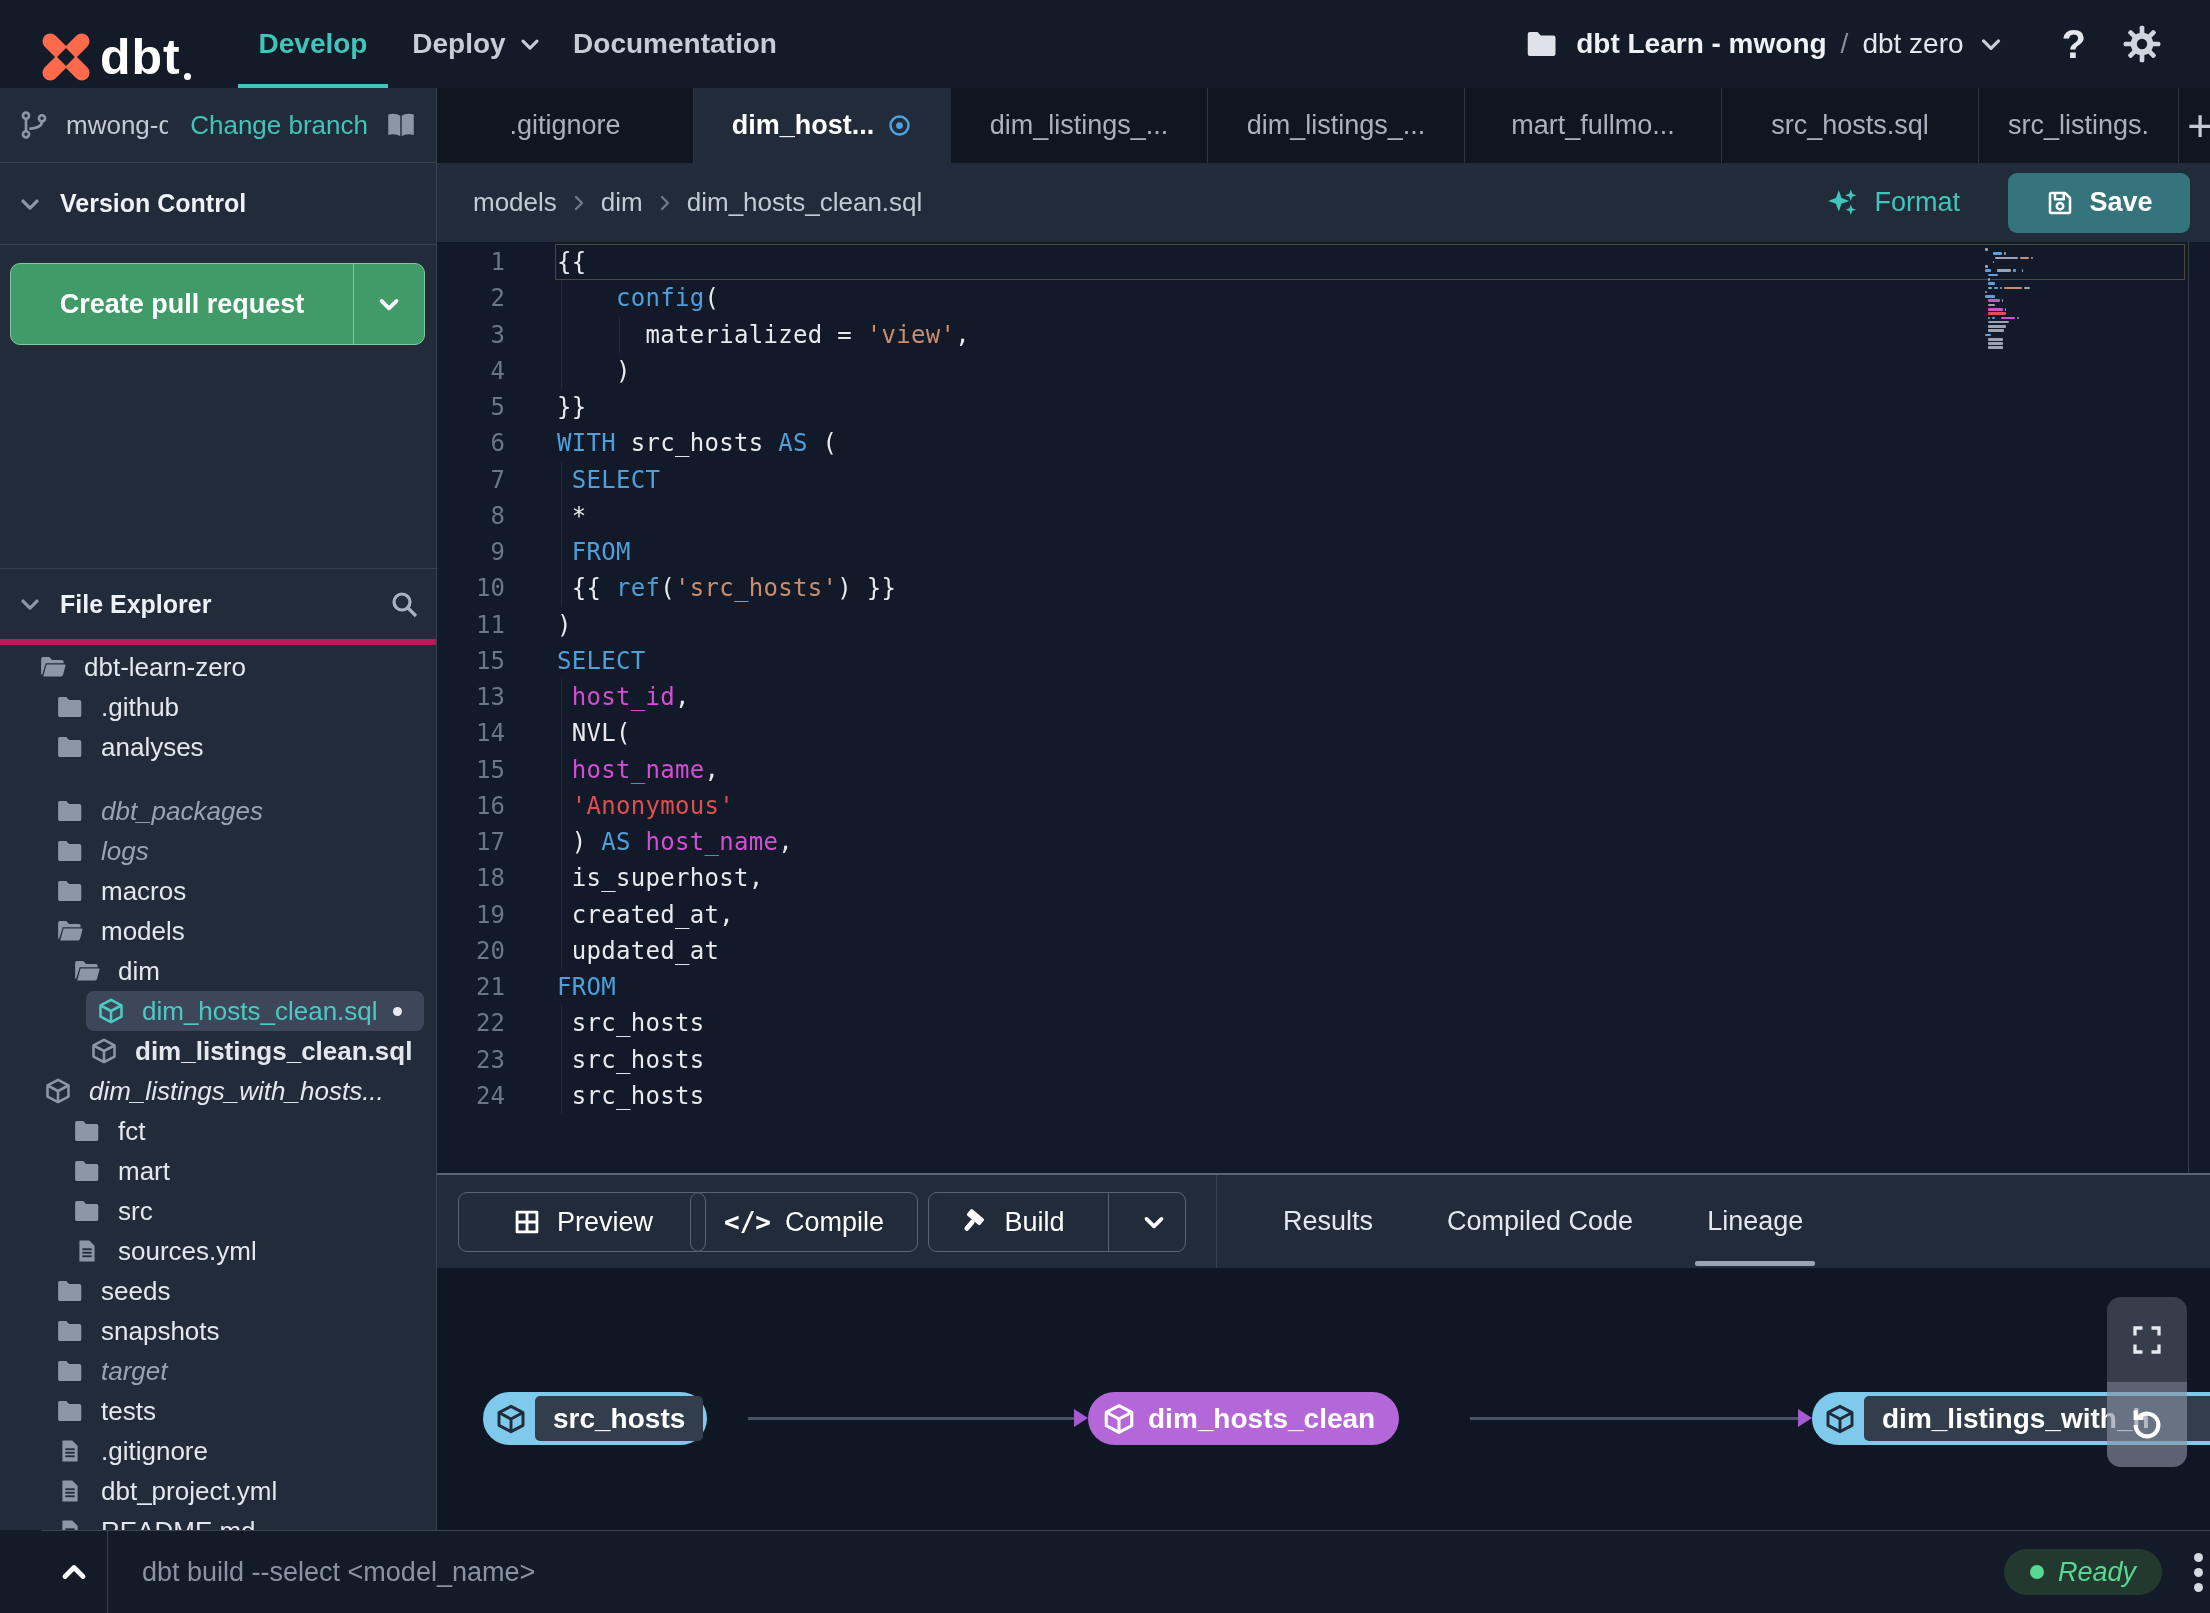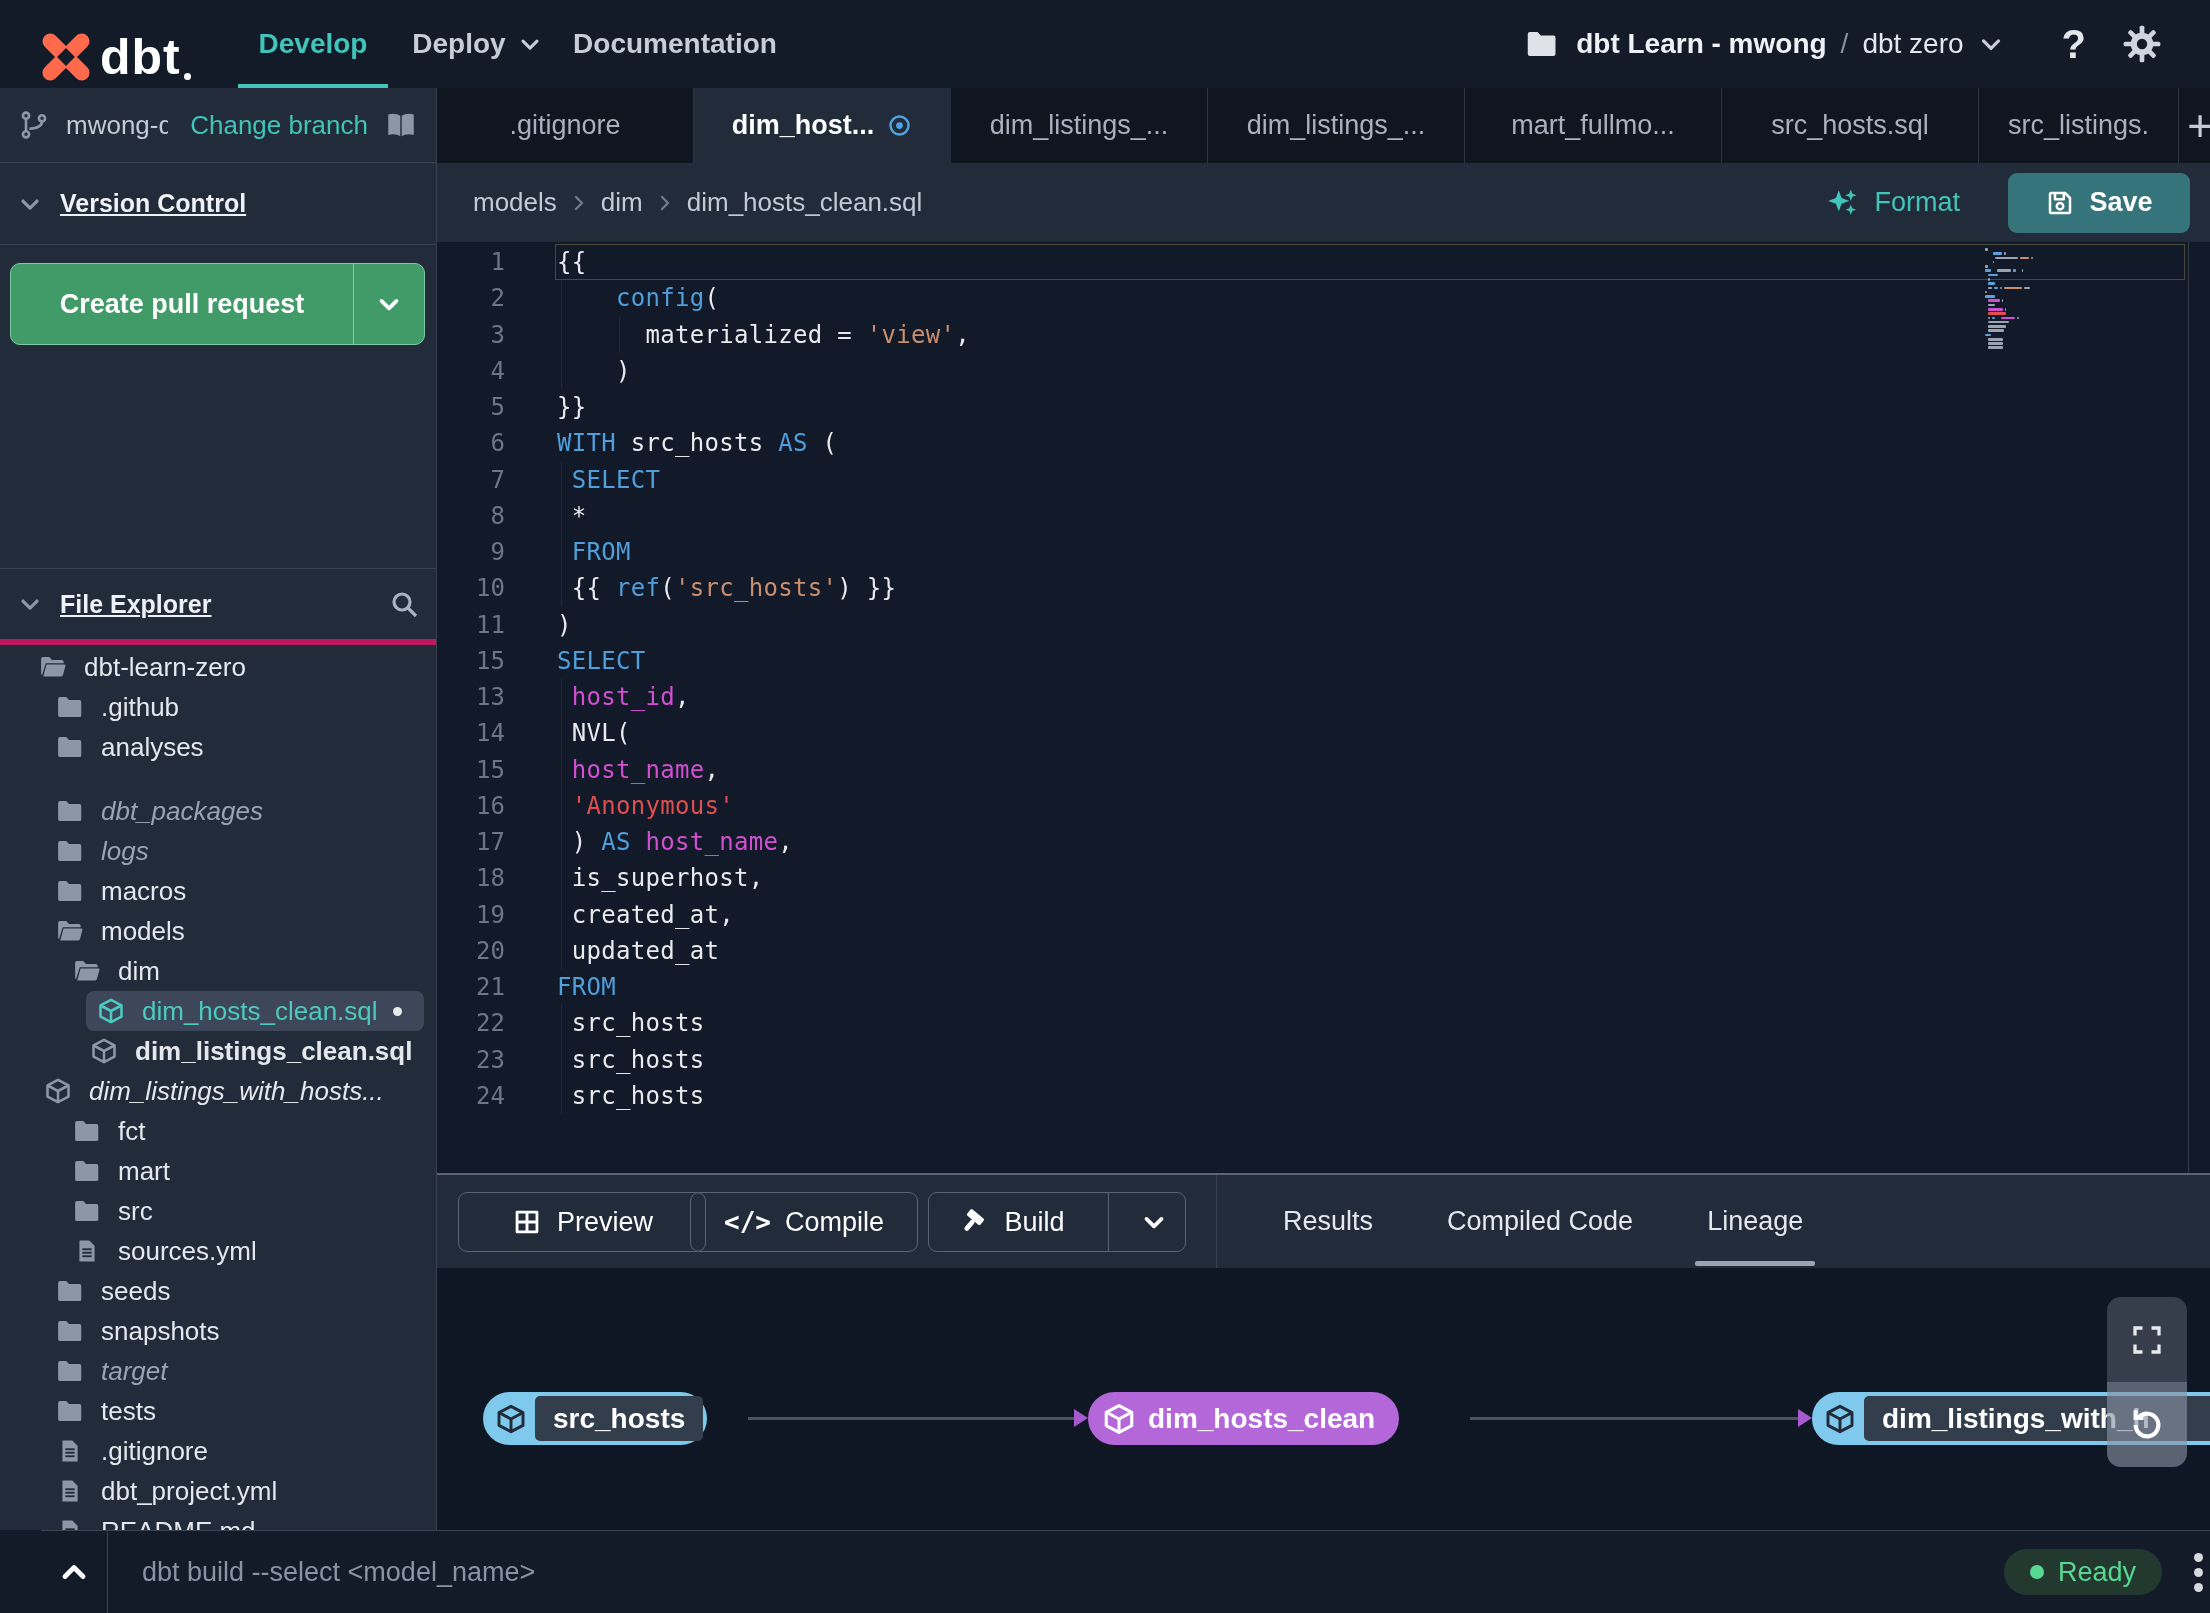--- a/index.html
+++ b/index.html
@@ -40,21 +40,21 @@
          color:#a9b1bf; font-size:27px; border-right:1px solid #2c3442; cursor:pointer; overflow:hidden; white-space:nowrap; }
   .tab.active { background:#222b39; color:#fff; font-weight:bold; border-right:none; }
   .tab.last { flex:0 0 200px; }
   .tab-plus { flex:0 0 42px; display:flex; align-items:center; justify-content:center; color:#c3cad4;
               font-size:44px; font-weight:300; cursor:pointer; }
 
   
   .sidebar { position:absolute; left:0; top:163px; width:437px; height:1367px; background:#222b39;
              border-right:1px solid #39414f; }
   .section-header { display:flex; align-items:center; gap:16px; padding:0 16px; color:#eef1f5;
-                    font-weight:bold; font-size:25px; cursor:pointer;text-decoration:underline; }
+                    font-weight:bold; font-size:25px; cursor:pointer; }
   .vc-header { position:absolute; left:0; top:0; width:100%; height:82px; border-bottom:1px solid #39414f; }
   .fe-header { position:absolute; left:0; top:405px; width:100%; height:77px; border-top:1px solid #39414f;
                border-bottom:6px solid #be185d; }
   .fe-search { margin-left:auto; display:flex; cursor:pointer; }
   .chev-grey { color:#8d96a6; display:flex; }
   .pr-button { position:absolute; left:10px; top:100px; width:415px; height:82px; background:#419b68;
                border:1px solid #7fc9a0; border-radius:10px; display:flex; align-items:center; cursor:pointer; }
   .pr-main { flex:1; text-align:center; color:#fff; font-size:27px; font-weight:600; }
   .pr-divider { width:1px; height:100%; background:#7fc9a0; }
   .pr-chev { width:70px; display:flex; align-items:center; justify-content:center; color:#fff; }
@@ -135,21 +135,21 @@
   .gc-btn.lower { background:rgba(160,170,185,0.35); }
 
   
   .statusbar { position:absolute; left:14px; top:1530px; width:2210px; height:83px; background:#131b28;
                border-top:1px solid #3a4250; display:flex; align-items:center;margin-left:27px; }
   .sb-chev { width:66px; display:flex; justify-content:center; color:#fff; cursor:pointer; }
   .sb-sep { width:1px; height:100%; background:#3a4250; }
   .sb-cmd { margin-left:34px; color:#8b93a3; font-size:27px; }
   .sb-right { margin-left:auto; display:flex; align-items:center; margin-right:44px; gap:28px; }
   .ready-pill { height:46px; background:#23392f; border-radius:23px; display:flex; align-items:center;
-                gap:14px; padding:0 26px; }
+                gap:14px; padding:0 26px;font-style:italic; }
   .ready-dot { width:14px; height:14px; border-radius:50%; background:#57d993; }
   .ready-text { color:#57d993; font-size:27px; }
   .kebab { display:flex; flex-direction:column; gap:6px; cursor:pointer; padding:4px; }
   .kebab span { width:9px; height:9px; border-radius:50%; background:#d5d9e0; }
 
   svg { display:block; }
 </style>
 </head>
 <body>
 

